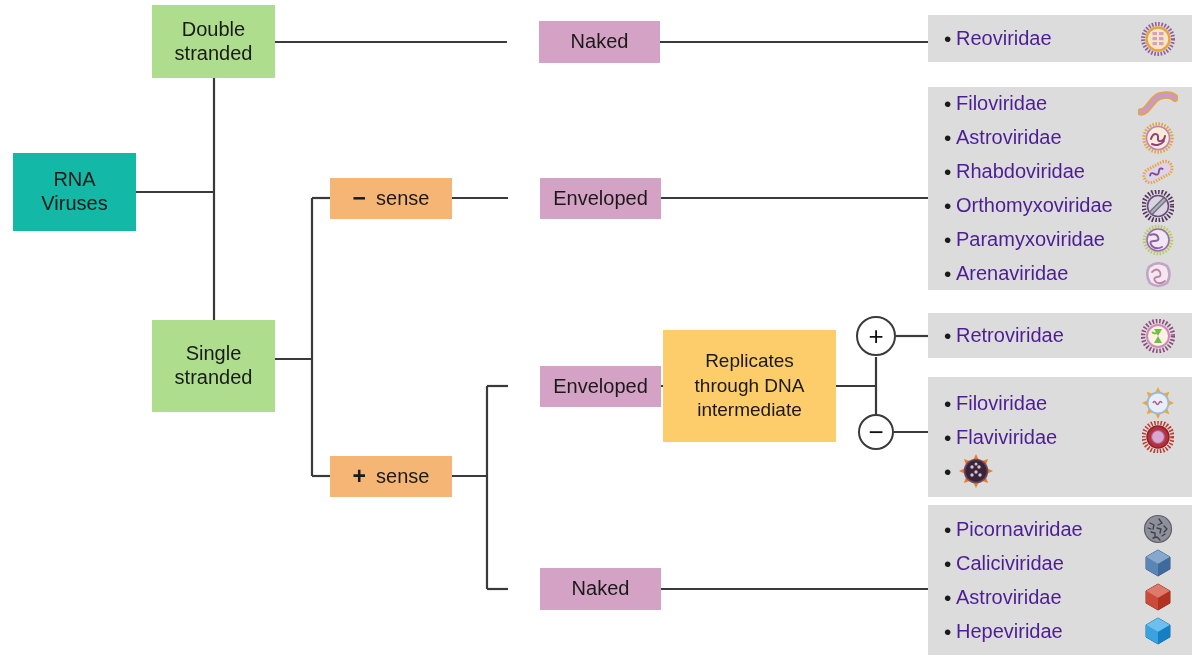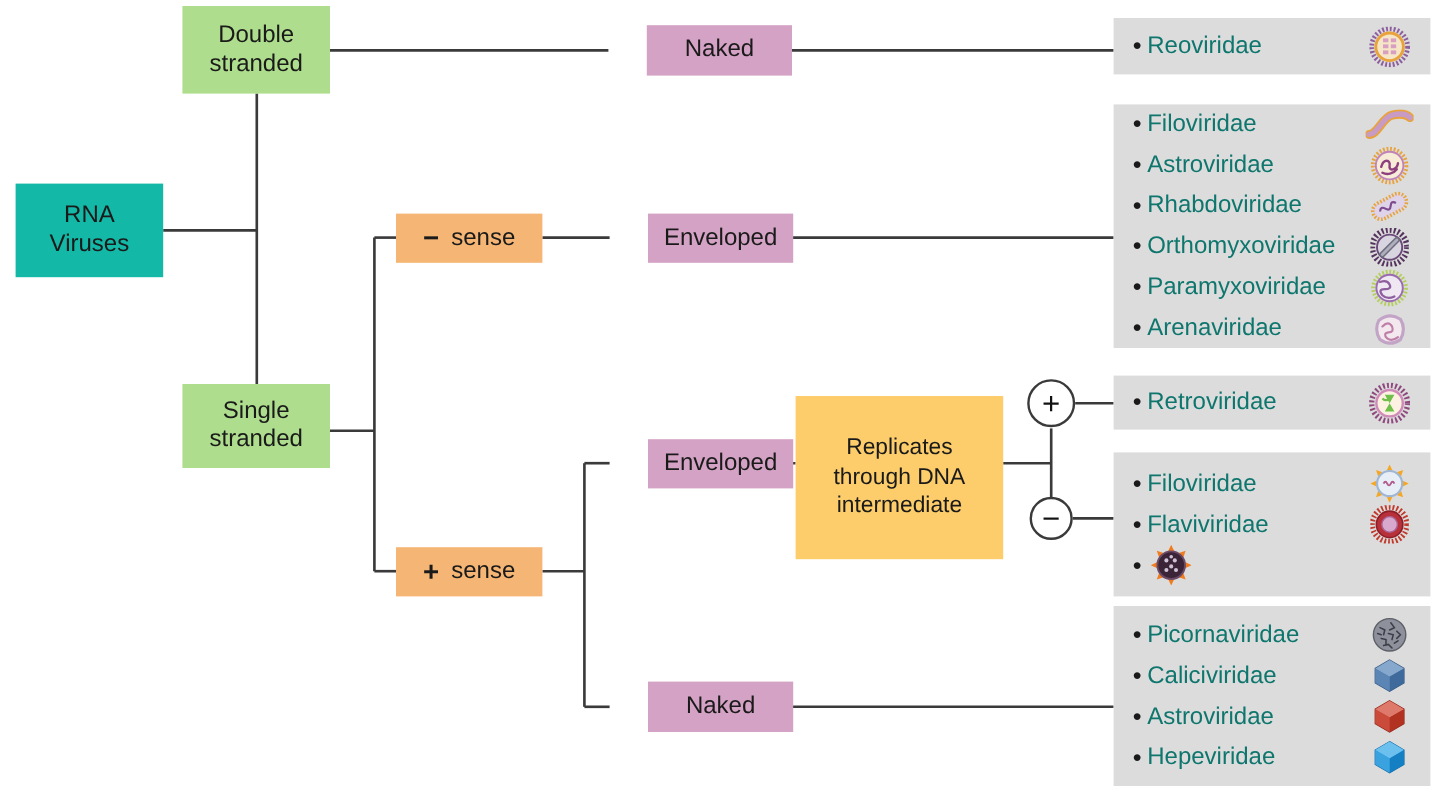--- a/index.html
+++ b/index.html
@@ -107,21 +107,21 @@
   }
   .fam-bullet {
     width: 12px;
     font-size: 21px;
     line-height: 1;
     color: #1a1a1a;
     flex: 0 0 auto;
   }
   .fam-label {
     font-size: 20px;
-    color: #0f766e;
+    color: #4c1d95;
     flex: 1 1 auto;
     white-space: nowrap;
   }
   .fam-icon {
     flex: 0 0 auto;
     width: 40px;
     height: 34px;
     display: flex;
     align-items: center;
     justify-content: center;
@@ -170,21 +170,21 @@
   <div class="node node-root" style="left:13px; top:153px; width:123px; height:78px;">
     <span>RNA
 Viruses</span>
   </div>
 
   <div class="node node-strand" style="left:152px; top:5px; width:123px; height:73px;">
     <span>Double
 stranded</span>
   </div>
 
-  <div class="node node-strand" style="left:152px; top:320px; width:123px; height:70px;">
+  <div class="node node-strand" style="left:152px; top:320px; width:123px; height:92px;">
     <span>Single
 stranded</span>
   </div>
 
   <div class="node node-envelope" style="left:507px; top:21px; width:121px; height:42px;">
     <span>Naked</span>
   </div>
 
   <div class="node node-sense" style="left:330px; top:178px; width:122px; height:41px;">
     <span class="sense-inner">
@@ -205,21 +205,21 @@
   </div>
 
   <div class="node node-envelope" style="left:508px; top:366px; width:121px; height:41px;">
     <span>Enveloped</span>
   </div>
 
   <div class="node node-envelope" style="left:508px; top:568px; width:121px; height:42px;">
     <span>Naked</span>
   </div>
 
-  <div class="node node-replicate" style="left:663px; top:330px; width:173px; height:136px;">
+  <div class="node node-replicate" style="left:663px; top:330px; width:173px; height:112px;">
     <span>Replicates
 through DNA
 intermediate</span>
   </div>
 
   <div class="sign-circle" style="left:856px; top:316px; width:40px; height:40px;">
     <span>+</span>
   </div>
 
   <div class="sign-circle" style="left:858px; top:414px; width:36px; height:36px;">

